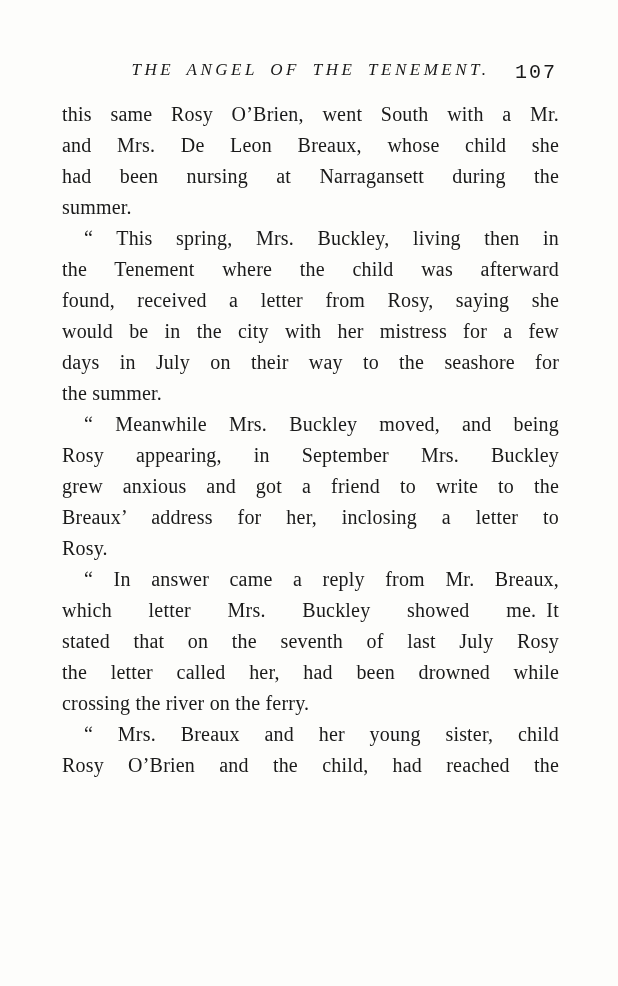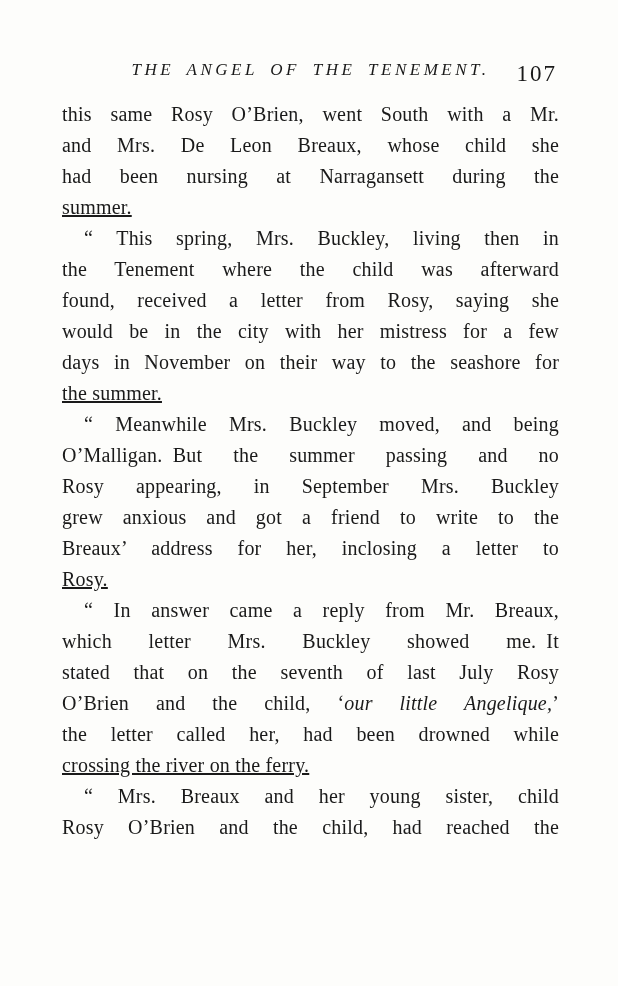--- a/index.html
+++ b/index.html
@@ -25,41 +25,42 @@
     font-style: italic;
     font-size: 17px;
     letter-spacing: 3.5px;
     word-spacing: 5px;
     white-space: nowrap;
   }
   .page-number {
     position: absolute;
     right: 2px;
     top: 1px;
-    font-size: 23px;
+    font-size: 20px;
     letter-spacing: 2px;
     font-style: normal;
+    font-family: Liberation Mono, monospace;
   }
   .page-body {
     position: absolute;
     left: 62px;
     top: 99px;
     width: 497px;
   }
   .paragraph { margin: 0; padding: 0; }
   .line {
     height: 31px;
     line-height: 31px;
     font-size: 20px;
     letter-spacing: 0.2px;
     text-align: justify;
     text-align-last: justify;
   }
   .line.indent { padding-left: 22px; }
-  .line.last { text-align-last: left; text-decoration: underline; }
+  .line.last { text-align-last: left; }
   .it { font-style: italic; }
 </style>
 </head>
 <body>
 
 <div class="page-header">
   <span class="running-title">THE ANGEL OF THE TENEMENT.</span>
   <span class="page-number">107</span>
 </div>
 
@@ -70,40 +71,36 @@
     <div class="line">and Mrs. De Leon Breaux, whose child she</div>
     <div class="line">had been nursing at Narragansett during the</div>
     <div class="line last">summer.</div>
   </div>
 
   <div class="paragraph">
     <div class="line indent">“ This spring, Mrs. Buckley, living then in</div>
     <div class="line">the Tenement where the child was afterward</div>
     <div class="line">found, received a letter from Rosy, saying she</div>
     <div class="line">would be in the city with her mistress for a few</div>
-    <div class="line">days in November on their way to the seashore for</div>
+    <div class="line">days in July on their way to the seashore for</div>
     <div class="line last">the summer.</div>
   </div>
 
   <div class="paragraph">
     <div class="line indent">“ Meanwhile Mrs. Buckley moved, and being</div>
-    <div class="line">O’Malligan. But the summer passing and no</div>
     <div class="line">Rosy appearing, in September Mrs. Buckley</div>
     <div class="line">grew anxious and got a friend to write to the</div>
     <div class="line">Breaux’ address for her, inclosing a letter to</div>
     <div class="line last">Rosy.</div>
   </div>
 
   <div class="paragraph">
     <div class="line indent">“ In answer came a reply from Mr. Breaux,</div>
     <div class="line">which letter Mrs. Buckley showed me. It</div>
     <div class="line">stated that on the seventh of last July Rosy</div>
-    <div class="line">
-      <span>O’Brien and the child, ‘</span><span class="it">our little Angelique,</span><span>’</span>
-    </div>
     <div class="line">the letter called her, had been drowned while</div>
     <div class="line last">crossing the river on the ferry.</div>
   </div>
 
   <div class="paragraph">
     <div class="line indent">“ Mrs. Breaux and her young sister, child</div>
     <div class="line">Rosy O’Brien and the child, had reached the</div>
   </div>
 
 </div>

